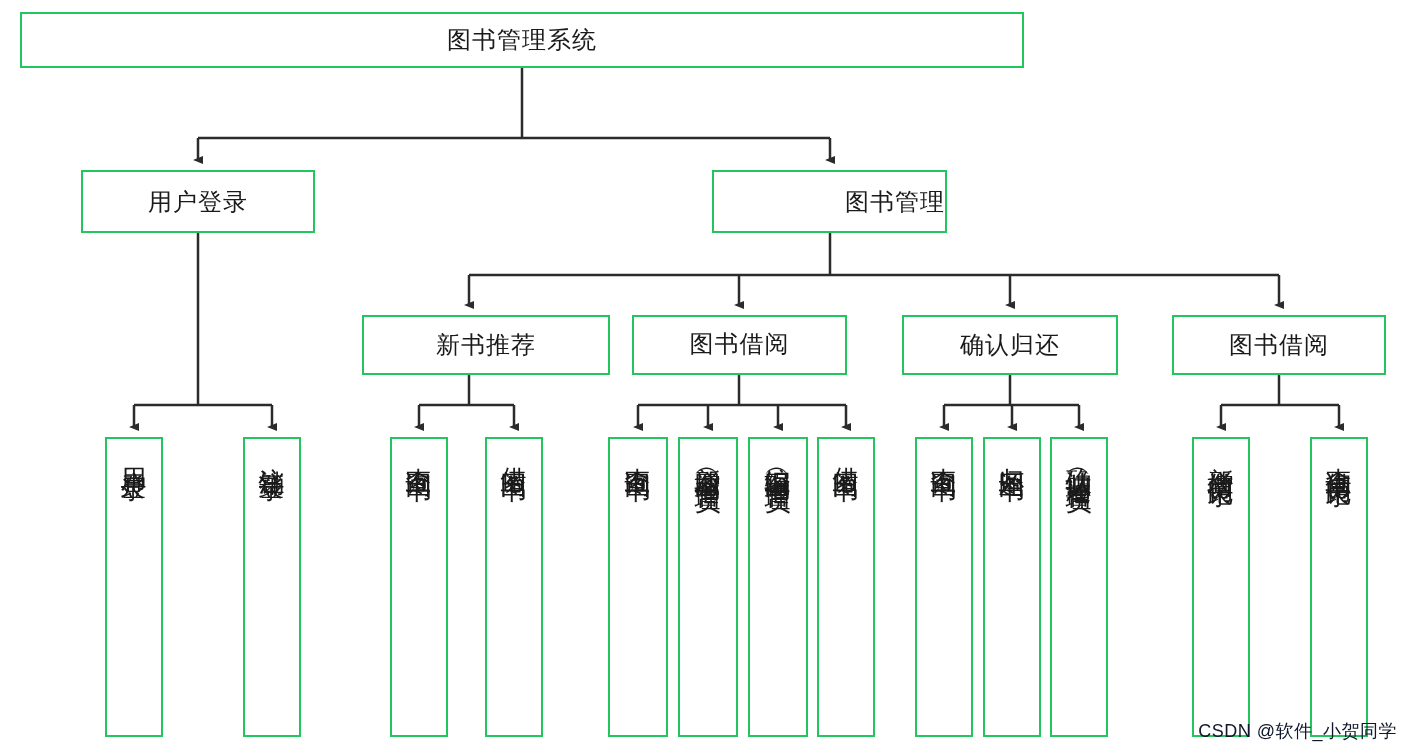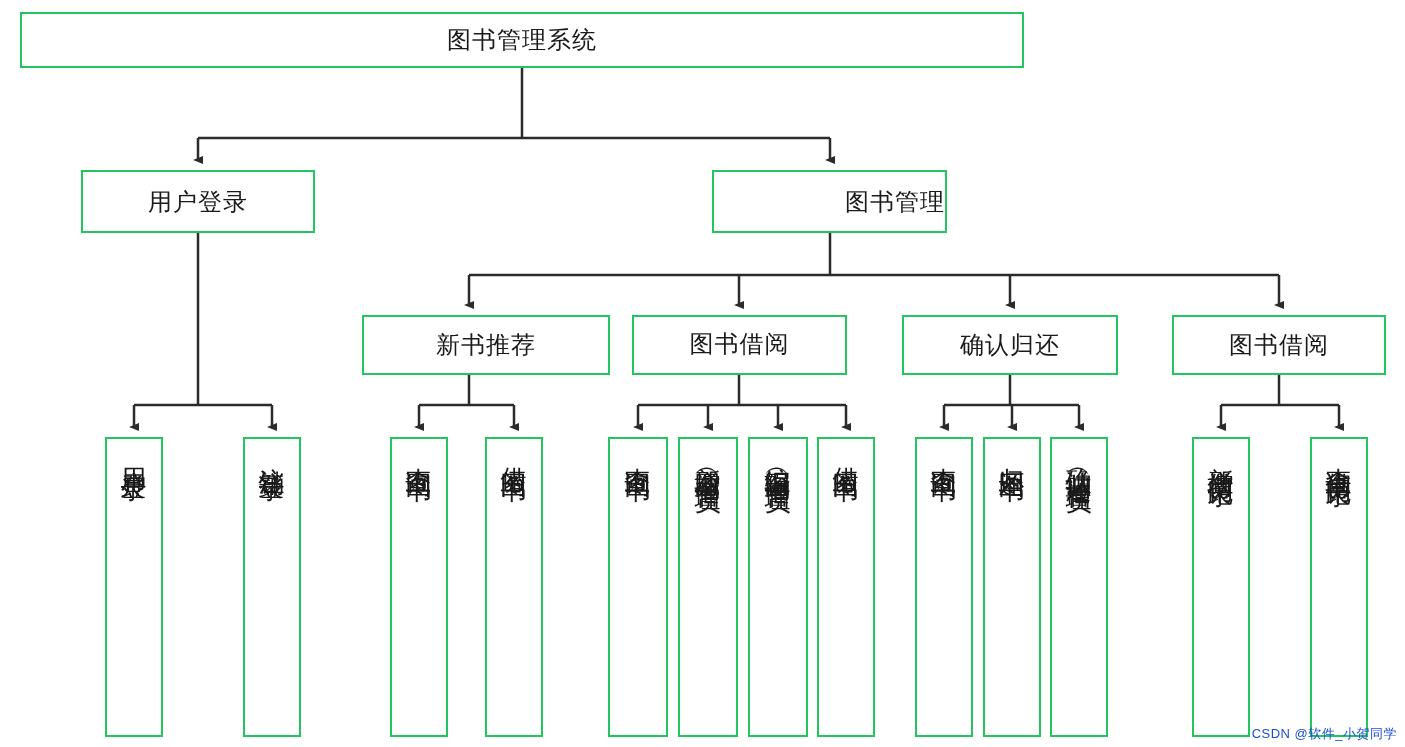--- a/index.html
+++ b/index.html
@@ -33,22 +33,22 @@
   .node.vert .label{
     writing-mode:vertical-rl;
     text-orientation:upright;
     font-size:26px;
     letter-spacing:3px;
     line-height:1;
   }
   #watermark{
     position:absolute;
     right:8px;bottom:4px;
-    font-size:13px;
-    color:#1d4ed8;
+    font-size:18px;
+    color:#0f172a;
     letter-spacing:0.5px;
     pointer-events:none;
     user-select:none;
   }
 </style>
 </head>
 <body>
 
 <div id="diagram-root">
 

